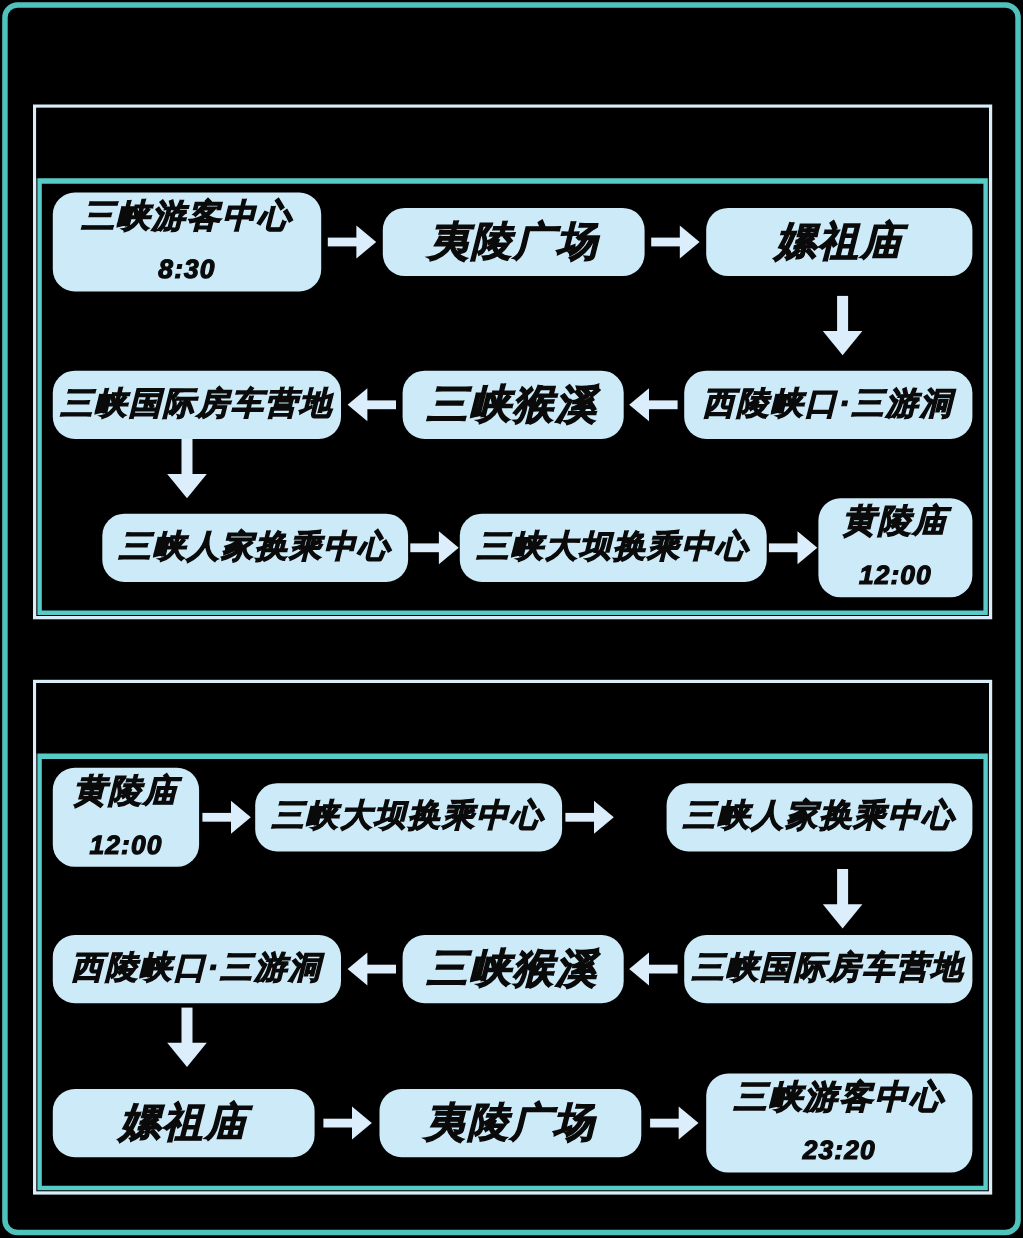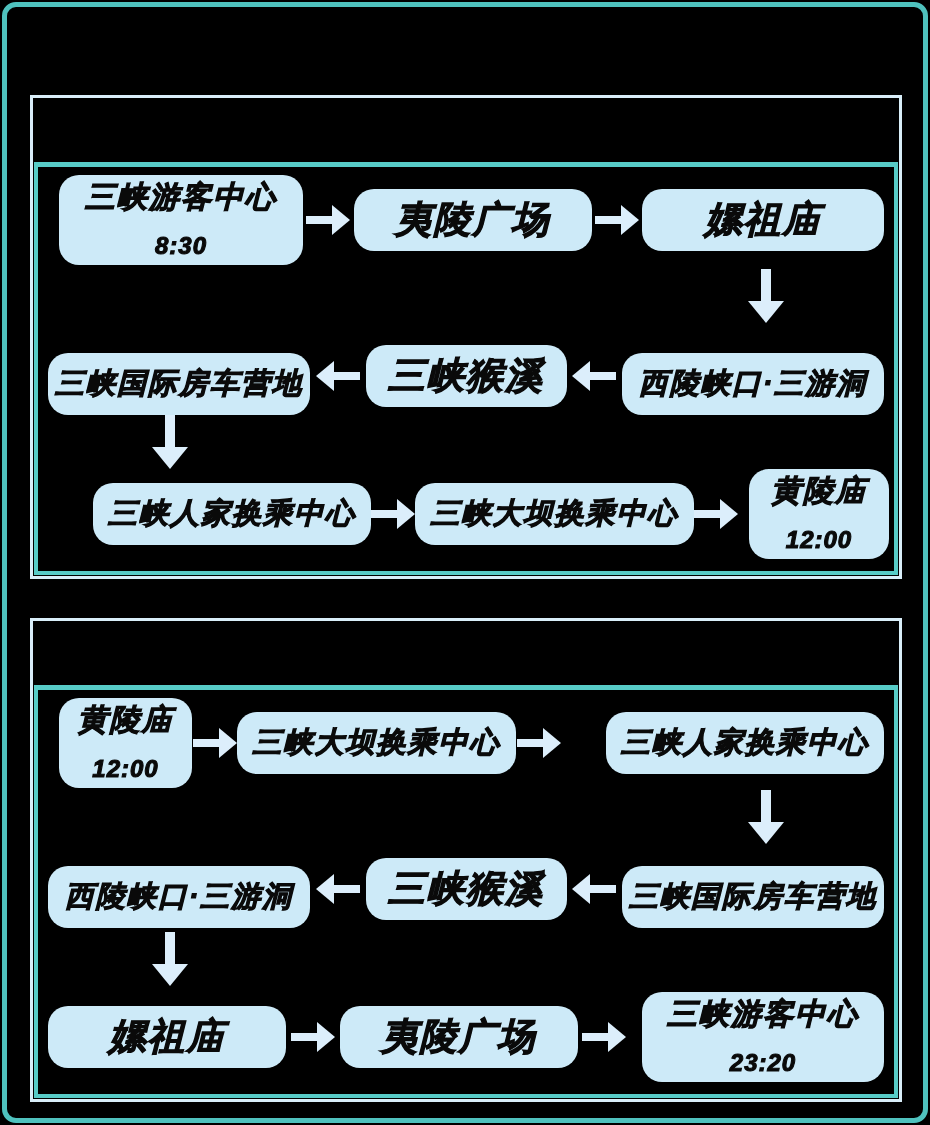--- a/index.html
+++ b/index.html
@@ -42,27 +42,27 @@
   .sp-62{height:62px;}
   .sp-64{height:64px;}
   .node{
     background:var(--fill);border-radius:20px;box-sizing:border-box;
     height:62px;display:flex;flex-direction:column;align-items:center;justify-content:center;
     color:var(--ink);font-weight:bold;font-style:italic;
     font-size:29px;letter-spacing:2px;line-height:1.1;
     -webkit-text-stroke:1.1px var(--ink);
     text-align:center;flex:0 0 auto;
   }
-  .two{height:90px;gap:20px;margin-left:11px;}
+  .two{height:90px;gap:20px;}
   .two .lbl{font-size:30px;}
   .two .time{font-size:24px;letter-spacing:1px;}
   .fs-md{font-size:37px;}
   .w133{width:133px;} .w140{width:140px;} .w200{width:201px;}
   .w238{width:238px;} .w242{width:242px;} .w244{width:244px;}
-  .w262{width:262px;margin-top:16px;} .w278{width:278px;margin-left:45px;} .w280{width:279px;}
+  .w262{width:262px;} .w278{width:278px;margin-left:45px;} .w280{width:279px;}
   
   .arr-r{width:44px;height:30px;position:relative;flex:0 0 auto;}
   .arr-r::before{content:"";position:absolute;left:0;top:11px;width:28px;height:8px;background:var(--arrow);}
   .arr-r::after{content:"";position:absolute;left:26px;top:0;width:0;height:0;
     border-top:15px solid transparent;border-bottom:15px solid transparent;border-left:18px solid var(--arrow);}
   .arr-l{width:44px;height:30px;position:relative;flex:0 0 auto;}
   .arr-l::before{content:"";position:absolute;right:0;top:11px;width:28px;height:8px;background:var(--arrow);}
   .arr-l::after{content:"";position:absolute;right:26px;top:0;width:0;height:0;
     border-top:15px solid transparent;border-bottom:15px solid transparent;border-right:18px solid var(--arrow);}
   .arr-d{width:36px;height:54px;position:absolute;}

